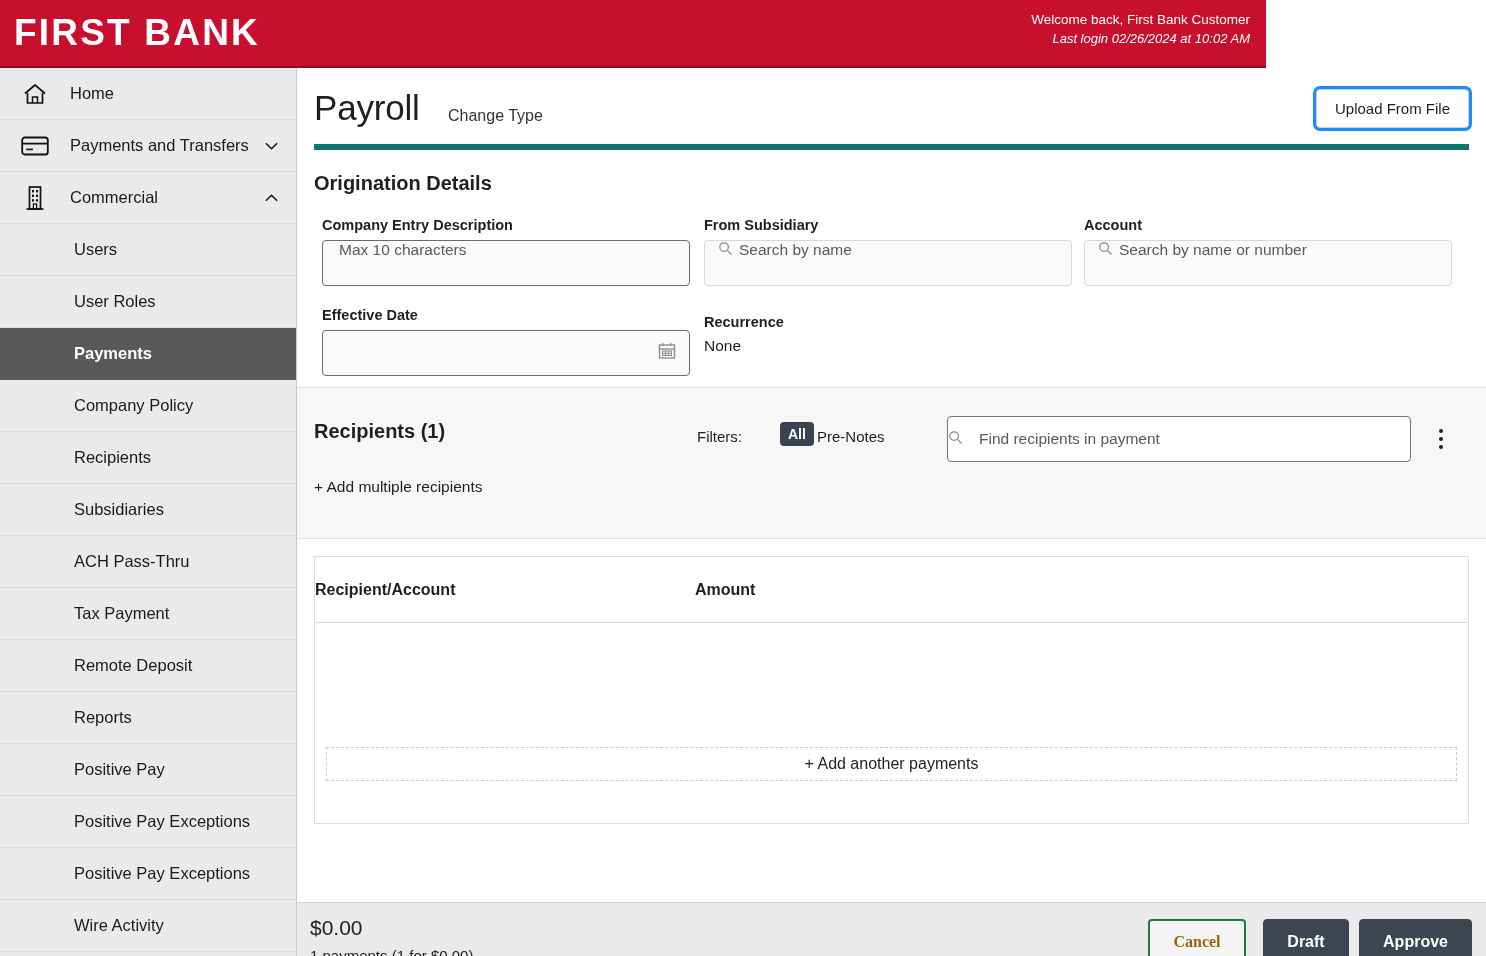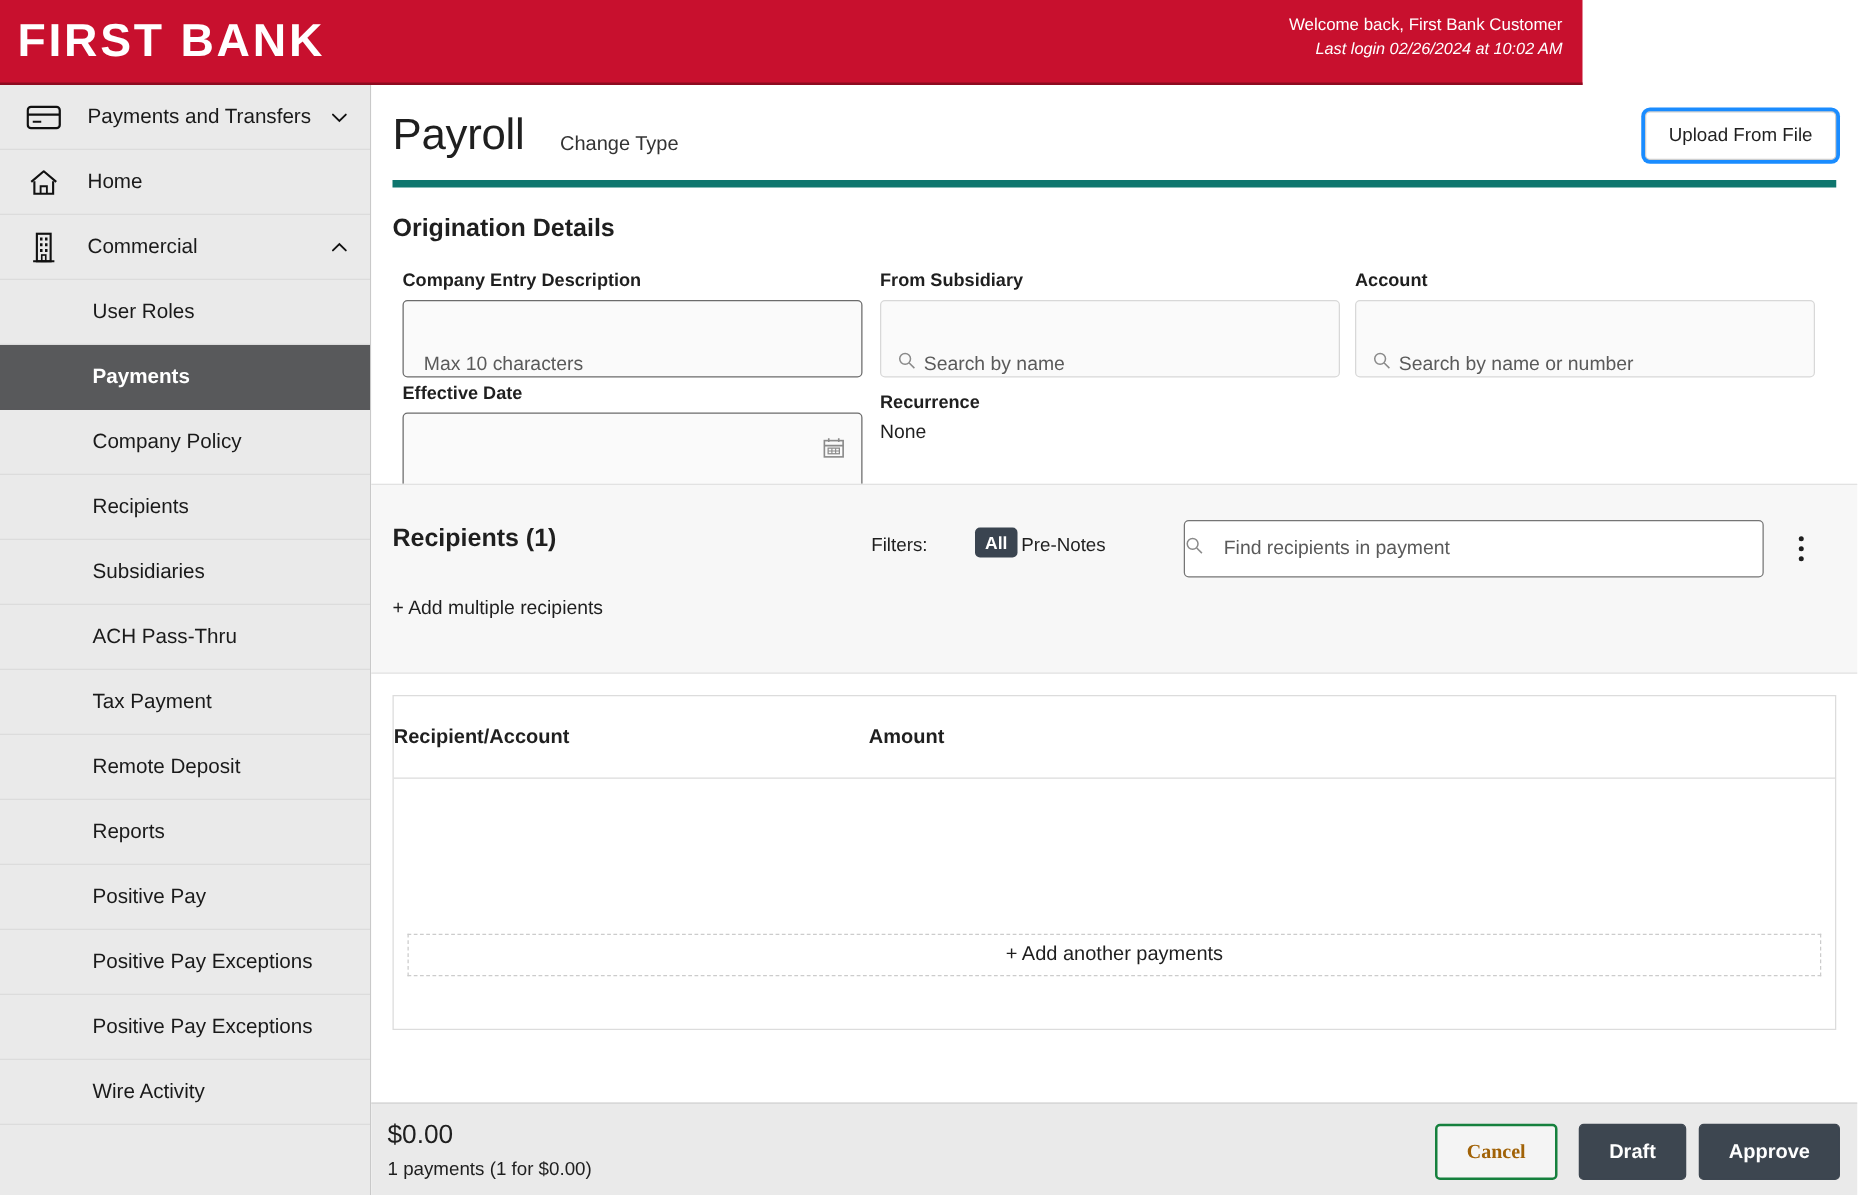--- a/index.html
+++ b/index.html
@@ -106,24 +106,24 @@
     position: relative;
     margin-top: 16px;
     height: 168px;
   }
   .fld { position: absolute; }
   .fld-label {
     font-size: 14.5px; font-weight: bold; color: #1f1f1f;
     margin-bottom: 7px; display: block;
   }
   .input-box {
-    height: 62px; width: 100%;
+    height: 46px; width: 100%;
     border-radius: 4px;
     background: #fafafa;
-    display: flex; align-items: flex-end;
+    display: flex; align-items: flex-start;
     position: relative;
   }
   .input-box.dark-border { border: 1px solid #6b6b6b; }
   .input-box.light-border { border: 1px solid #d8d8d8; }
   .input-text { font-size: 15.5px; color: #5a5a5a; padding-left: 16px; }
   .input-box .s-icon { margin-left: 13px; margin-right: -3px; }
   .input-box .s-icon + .input-text { padding-left: 9px; }
   .cal-icon { position: absolute; right: 12px; top: 50%; transform: translateY(-50%); }
   .static-val { font-size: 15.5px; color: #1f1f1f; margin-top: 3px; }
 
@@ -222,21 +222,21 @@
   .add-another {
     position: absolute; left: 11px; right: 11px; top: 190px;
     height: 34px; border: 1px dashed #cccccc;
     display: flex; align-items: center; justify-content: center;
     font-size: 16px; color: #1f1f1f; cursor: pointer;
   }
 
   
   .footer {
     position: absolute; left: 297px; bottom: 0;
-    width: 1189px; height: 74px;
+    width: 1189px; height: 54px;
     background: #eaeaea;
     border-top: 1px solid #d2d2d2;
   }
   .total-amt {
     position: absolute; left: 13px; top: 13px;
     font-size: 21px; color: #1f1f1f;
   }
   .total-sub {
     position: absolute; left: 13px; top: 44px;
     font-size: 15px; color: #1f1f1f;
@@ -269,61 +269,64 @@
   <div class="topbar">
     <div class="brand">FIRST BANK</div>
     <div class="welcome-wrap">
       <div class="welcome-line">Welcome back, First Bank Customer</div>
       <div class="lastlogin-line">Last login 02/26/2024 at 10:02 AM</div>
     </div>
   </div>
 
   <div class="sidebar">
     <div id="nav-list">
+        <div class="nav-item top-level">
+          <span class="ico">
+            <svg width="26" height="24" viewBox="0 0 26 24">
+              <path d="M3 11.5 L13 3 L23 11.5" fill="none" stroke="#111" stroke-width="1.7" stroke-linejoin="round"></path>
+              <path d="M5.5 11 L5.5 21 L20.5 21 L20.5 11" fill="none" stroke="#111" stroke-width="1.7"></path>
+              <path d="M10.5 21 L10.5 15 L15.5 15 L15.5 21" fill="none" stroke="#111" stroke-width="1.5"></path>
+            </svg>
+          </span>
+          <span class="nav-label">Home</span>
+        </div>
         <div class="nav-item top-level">
           <span class="ico">
             <svg width="28" height="22" viewBox="0 0 28 22">
               <rect x="1.2" y="2.5" width="25.6" height="17" rx="2.6" fill="none" stroke="#111" stroke-width="1.8"></rect>
               <line x1="1.2" y1="8.6" x2="26.8" y2="8.6" stroke="#111" stroke-width="1.8"></line>
               <line x1="5.2" y1="14.4" x2="12" y2="14.4" stroke="#111" stroke-width="1.6"></line>
             </svg>
           </span>
           <span class="nav-label">Payments and Transfers</span>
           <span class="chev"><svg width="15" height="15" viewBox="0 0 16 16">
               <path d="M2.5 5.5 L8 11 L13.5 5.5" fill="none" stroke="#111" stroke-width="1.6" stroke-linecap="round"></path>
             </svg></span>
-        </div>
-        <div class="nav-item top-level">
-          <span class="ico">
-            <svg width="26" height="24" viewBox="0 0 26 24">
-              <path d="M3 11.5 L13 3 L23 11.5" fill="none" stroke="#111" stroke-width="1.7" stroke-linejoin="round"></path>
-              <path d="M5.5 11 L5.5 21 L20.5 21 L20.5 11" fill="none" stroke="#111" stroke-width="1.7"></path>
-              <path d="M10.5 21 L10.5 15 L15.5 15 L15.5 21" fill="none" stroke="#111" stroke-width="1.5"></path>
-            </svg>
-          </span>
-          <span class="nav-label">Home</span>
         </div>
         <div class="nav-item top-level">
           <span class="ico">
             <svg width="20" height="26" viewBox="0 0 20 26">
               <rect x="4.5" y="2" width="11" height="22" fill="none" stroke="#111" stroke-width="1.7"></rect>
               <line x1="1.5" y1="24" x2="18.5" y2="24" stroke="#111" stroke-width="1.7"></line>
               <rect x="7" y="5" width="2" height="2.4" fill="#111"></rect>
               <rect x="11" y="5" width="2" height="2.4" fill="#111"></rect>
               <rect x="7" y="9.6" width="2" height="2.4" fill="#111"></rect>
               <rect x="11" y="9.6" width="2" height="2.4" fill="#111"></rect>
               <rect x="7" y="14.2" width="2" height="2.4" fill="#111"></rect>
               <rect x="11" y="14.2" width="2" height="2.4" fill="#111"></rect>
               <rect x="8.4" y="19" width="3.2" height="5" fill="none" stroke="#111" stroke-width="1.3"></rect>
             </svg>
           </span>
           <span class="nav-label">Commercial</span>
           <span class="chev"><svg width="15" height="15" viewBox="0 0 16 16">
               <path d="M2.5 10.5 L8 5 L13.5 10.5" fill="none" stroke="#111" stroke-width="1.6" stroke-linecap="round"></path>
             </svg></span>
+        </div>
+        <div class="nav-item sub">
+          <span class="nav-label">Users</span>
         </div>
         <div class="nav-item sub">
           <span class="nav-label">User Roles</span>
         </div>
         <div class="nav-item sub active">
           <span class="nav-label">Payments</span>
         </div>
         <div class="nav-item sub">
           <span class="nav-label">Company Policy</span>
         </div>

